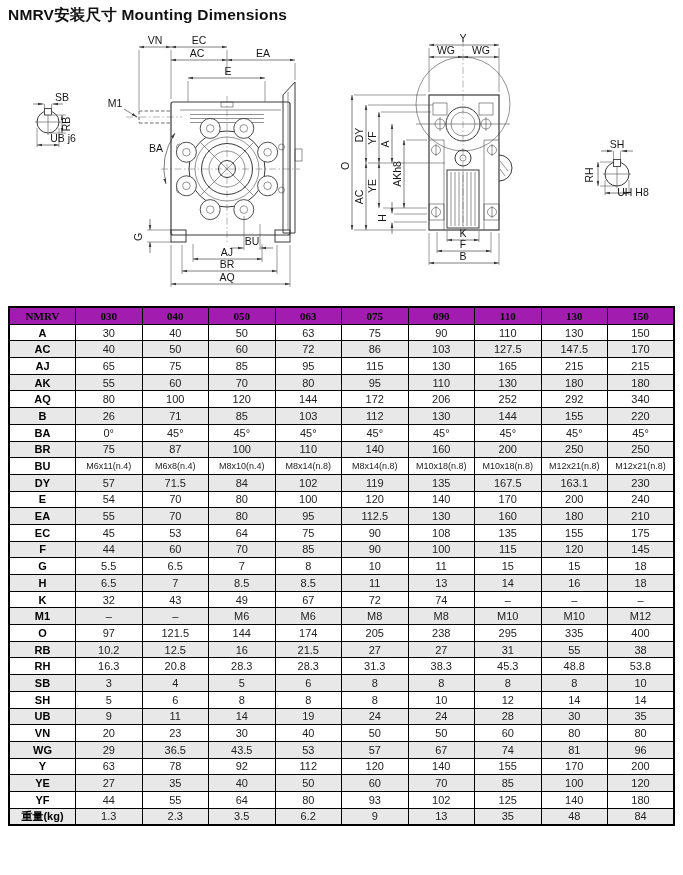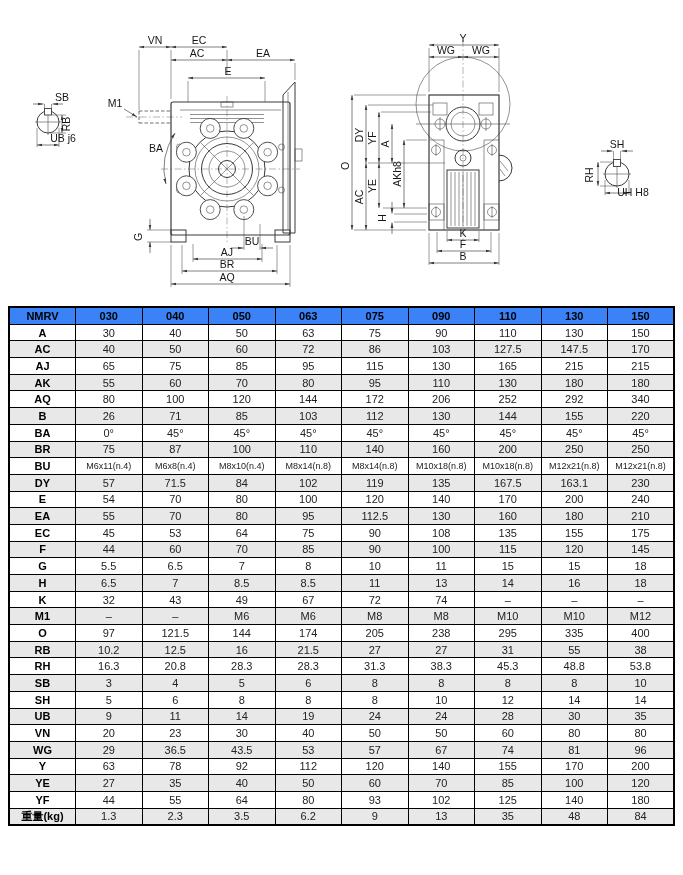--- a/index.html
+++ b/index.html
@@ -14,30 +14,31 @@
   svg .cl{stroke:#6a6a6a;stroke-width:.5;fill:none;stroke-dasharray:7 2.5 1.5 2.5;}
   svg .dsh{stroke:#4a4a4a;stroke-width:.8;fill:none;stroke-dasharray:3.5 2;}
   svg .dim{stroke:#3a3a3a;stroke-width:.65;fill:none;marker-start:url(#ma);marker-end:url(#ma);}
   svg .dime{stroke:#3a3a3a;stroke-width:.65;fill:none;marker-end:url(#ma);}
   svg .ext{stroke:#4a4a4a;stroke-width:.55;fill:none;}
   svg text{font-family:"Liberation Sans",sans-serif;font-size:10.5px;fill:#161616;text-anchor:middle;}
   #dimtable{position:absolute;left:8px;top:306px;width:667px;border-collapse:collapse;
         table-layout:fixed;border:2px solid #000;font-size:11px;}
   #dimtable th,#dimtable td{border:1px solid #000;text-align:center;vertical-align:middle;
         padding:0;height:15.7px;white-space:nowrap;overflow:hidden;font-weight:400;color:#222;}
-  #dimtable thead tr{background:#3b82f6;}
+  #dimtable thead tr{background:#a21caf;font-family:Liberation Serif, serif;}
   #dimtable thead th{font-weight:700;color:#000;}
   #dimtable th.rowlab{font-weight:700;color:#000;}
   #dimtable tbody tr:nth-child(even){background:#e8e8e8;}
   #dimtable td.sm{font-size:9px;}
 </style>
 </head>
 <body>
 
 <div id="page">
+  <div id="title">NMRV安装尺寸 Mounting Dimensions</div>
 
   <svg id="drawing" width="683" height="272" viewBox="0 30 683 272">
     <defs>
       <marker id="ma" viewBox="0 0 10 6" refX="9.4" refY="3" markerWidth="9" markerHeight="5.4" orient="auto-start-reverse">
         <path d="M0,0.7 L9.4,3 L0,5.3 Z" fill="#3a3a3a"></path>
       </marker>
     </defs>
 
     <g>
       <circle class="ln" cx="48" cy="122" r="11"></circle>

